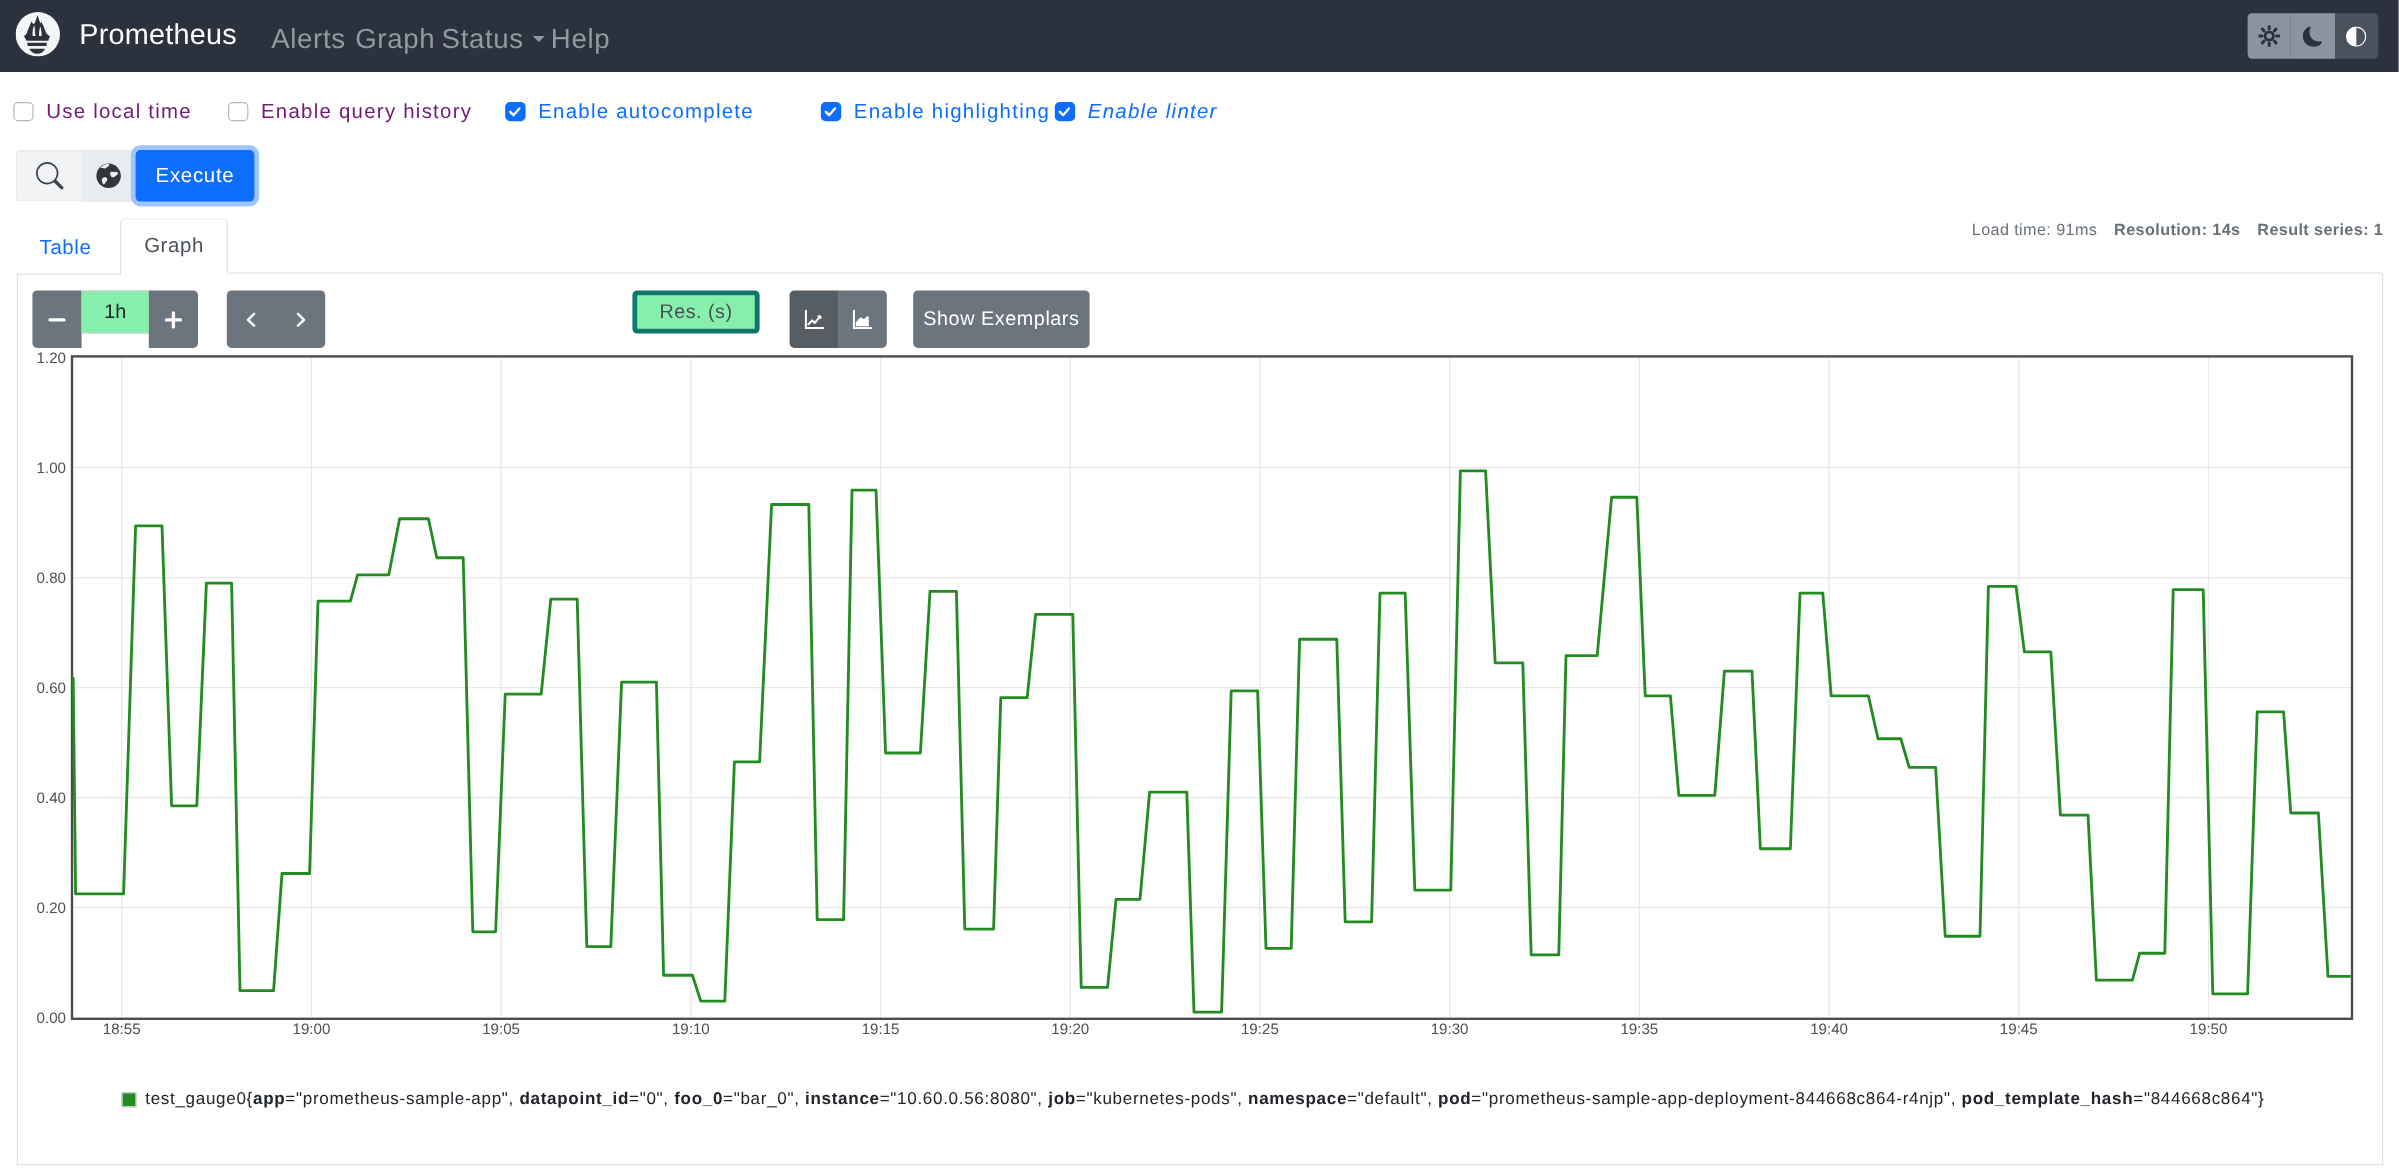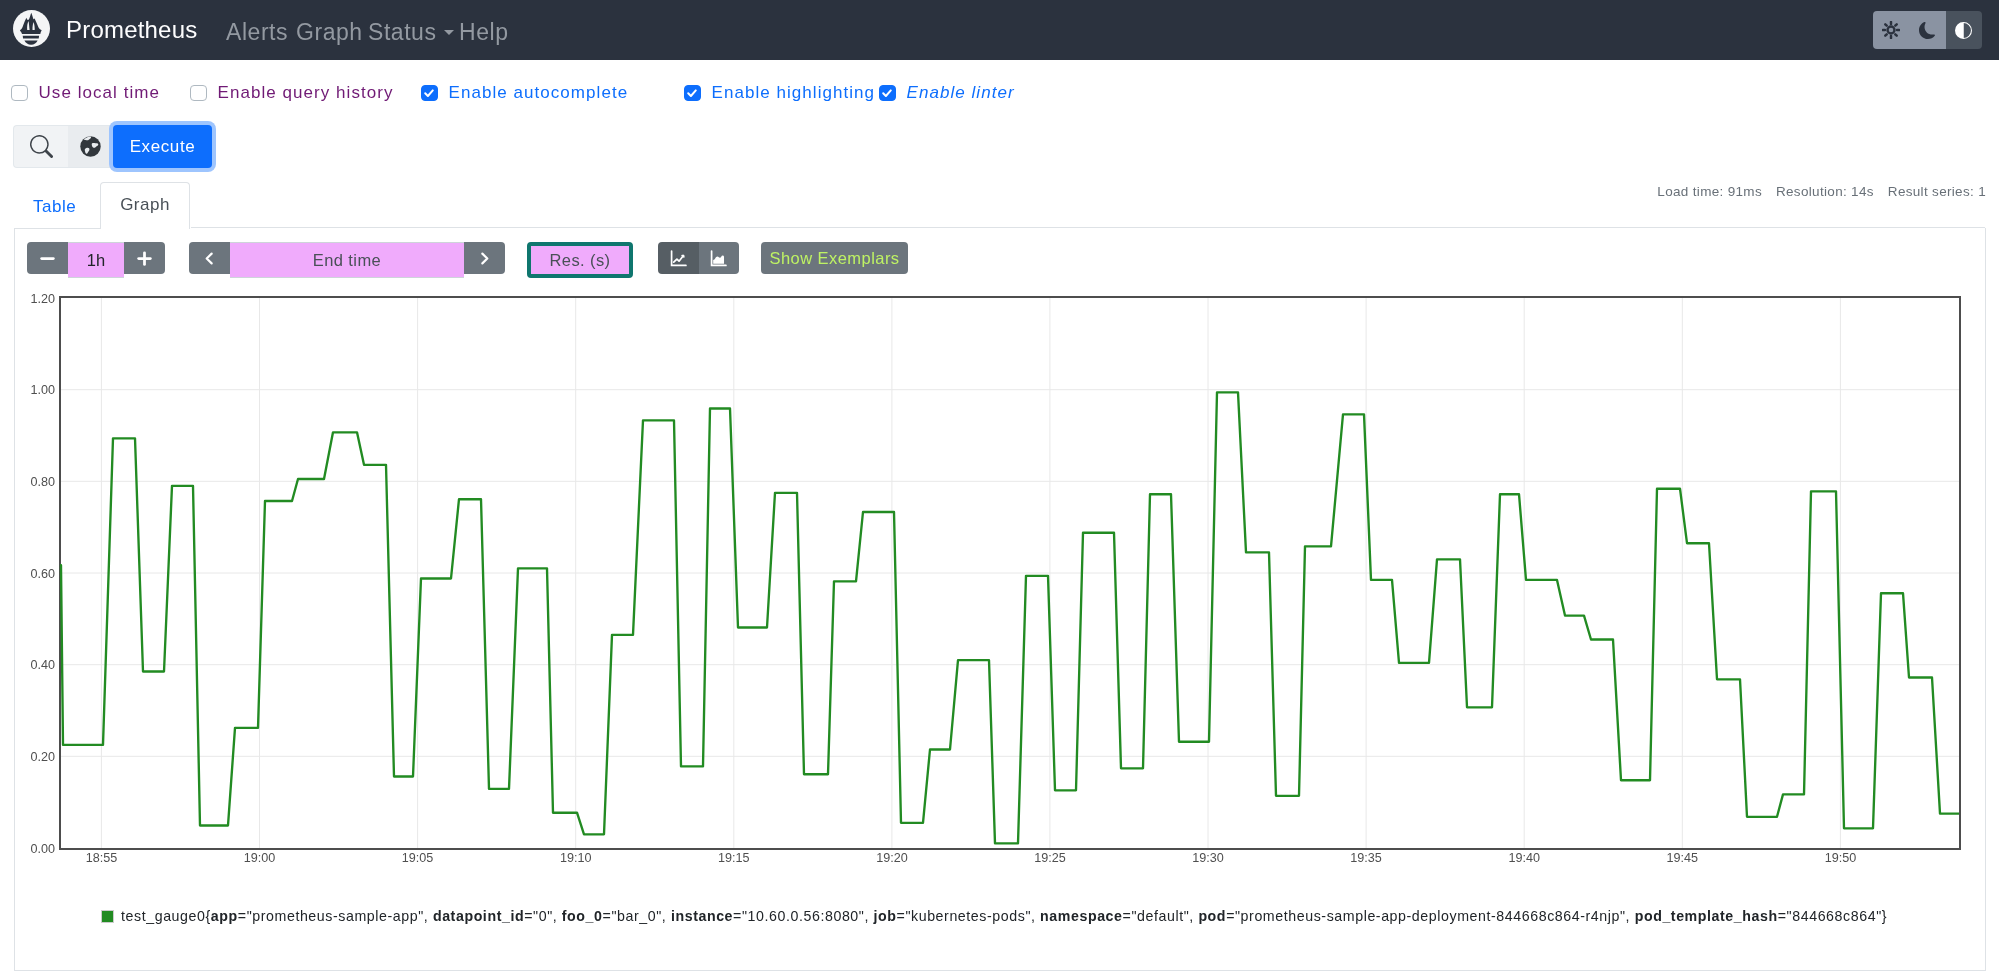--- a/index.html
+++ b/index.html
@@ -26,34 +26,34 @@
   .chk span.lbl { font-size:17px; letter-spacing:1.05px; color:#701a75; white-space:nowrap; }
   .chk.on span.lbl { color:#0d6efd; }
   
   .qrow { position:absolute; left:13px; top:125px; width:1972px; height:43px; display:flex; }
   .qsearch { width:55px; background:#f1f3f5; border:1px solid #e3e8ec; border-right:none; border-radius:4px 0 0 4px; display:flex; align-items:center; justify-content:center; }
   .qinput { flex:1; background:#fff; border:1px solid #e3e8ec; border-right:none; display:flex; align-items:center; padding-left:16px; font-family:"Liberation Mono",monospace; font-size:17px; color:#212529; }
   .qglobe { width:45px; background:#e9ecef; border-top:1px solid #e3e8ec; border-bottom:1px solid #e3e8ec; display:flex; align-items:center; justify-content:center; }
   .qexec { width:99px; background:#0d6efd; color:#fff; font-size:17px; letter-spacing:0.6px; display:flex; align-items:center; justify-content:center; border-radius:4px; box-shadow:0 0 0 4px #9ec5fe; }
   
   .meta { position:absolute; right:13px; top:184px; font-size:13.5px; color:#687078; letter-spacing:0.32px; }
-  .meta b { font-weight:normal; margin-left:14px; }
+  .meta b { font-weight:bold; margin-left:14px; }
   
   .tab-table { position:absolute; left:33px; top:197px; color:#0d6efd; font-size:17px; letter-spacing:0.5px; }
   .tab-graph { position:absolute; left:100px; top:182px; width:90px; height:47px; background:#fff; border:1px solid #dee2e6; border-bottom:none; border-radius:4px 4px 0 0; text-align:center; line-height:44px; font-size:17px; letter-spacing:0.5px; color:#495057; z-index:2; }
   .tabline-l { position:absolute; left:14px; top:228px; width:86px; height:1px; background:#dee2e6; }
   .panel { position:absolute; left:14px; top:228px; width:1971.5px; height:743px; border:1px solid #dee2e6; border-top:none; }
   .panel-topline { position:absolute; left:176px; top:-1px; right:0; height:1px; background:#dee2e6; }
   
   .toolbar { position:absolute; left:10px; top:14px; height:36px; }
   .grp { position:absolute; top:0; height:36px; display:flex; }
-  .btn { background:#6c757d; color:#bef264; display:flex; align-items:center; justify-content:center; height:32px; }
+  .btn { background:#6c757d; color:#ffffff; display:flex; align-items:center; justify-content:center; height:48px; }
   .btn.l { border-radius:4px 0 0 4px; }
   .btn.r { border-radius:0 4px 4px 0; }
-  .white { background:#f0abfc; border-top:1px solid #ced4da; border-bottom:1px solid #ced4da; display:flex; align-items:center; justify-content:center; color:#212529; }
+  .white { background:#86efac; border-top:1px solid #ced4da; border-bottom:1px solid #ced4da; display:flex; align-items:center; justify-content:center; color:#212529; }
   .g1 { left:2px; } .g1 .btn { width:41px; } .g1 .white { width:56px; font-size:16.5px; }
   .g2 { left:164px; } .g2 .btn { width:41px; } .g2 .white { width:234px; color:#495057; font-size:16.5px; letter-spacing:0.4px; }
   .g3 { left:502px; } .g3 .white { width:106px; border:4px solid #0f766e; border-radius:4px; color:#495057; font-size:16.5px; letter-spacing:0.4px; }
   .g4 { left:633px; } .g4 .btn { width:40.5px; } .g4 .btn.act { background:#565e64; }
   .g5 { left:736px; } .g5 .btn { width:147px; font-size:16.5px; letter-spacing:0.45px; border-radius:4px; }
   
   .legend { position:absolute; left:87px; top:680px; font-size:14.2px; letter-spacing:0.58px; white-space:nowrap; color:#212529; display:flex; align-items:center; }
   .lbox { width:11px; height:11px; background:#228b22; outline:1px solid #ccc; margin-right:8px; flex:none; }
   .legend b { font-weight:bold; }
 </style>
@@ -168,21 +168,20 @@
             <rect x="6.7" y="1.3" width="2.6" height="13.6" rx="1.3"></rect>
           </svg>
         </div>
     </div>
     <div class="grp g2">
       <div class="btn l">
           <svg width="15" height="15" viewBox="0 0 16 16" fill="none" stroke="#fff" stroke-width="2.3" stroke-linecap="round" stroke-linejoin="round">
             <path d="M10.3 2.8 L5 8 L10.3 13.2"></path>
           </svg>
         </div>
-      <div class="white">End time</div>
       <div class="btn r">
           <svg width="15" height="15" viewBox="0 0 16 16" fill="none" stroke="#fff" stroke-width="2.3" stroke-linecap="round" stroke-linejoin="round">
             <path d="M5.7 2.8 L11 8 L5.7 13.2"></path>
           </svg>
         </div>
     </div>
     <div class="grp g3">
         <div class="white">Res. (s)</div>
       </div>
     <div class="grp g4">

